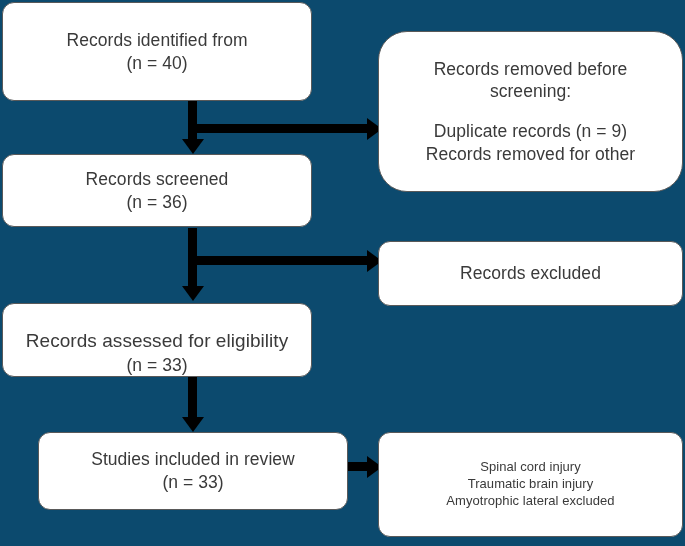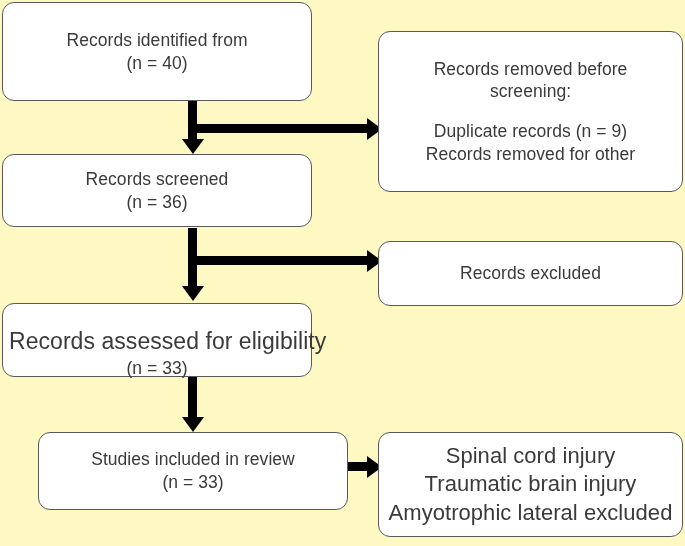--- a/index.html
+++ b/index.html
@@ -5,21 +5,21 @@
 <style>
   html, body {
     margin: 0;
     padding: 0;
     background: #ffffff;
   }
   #canvas {
     position: relative;
     width: 685px;
     height: 546px;
-    background: #fef9c3;
+    background: #0c4a6e;
     overflow: hidden;
     font-family: "Liberation Sans", sans-serif;
   }
   .node {
     position: absolute;
     box-sizing: border-box;
     background: #ffffff;
     border: 1.4px solid #595959;
     border-radius: 12px;
     display: flex;
@@ -45,26 +45,26 @@
     height: 0.95em;
   }
 
   
   #n-identified { left: 2px;  top: 2px;   width: 310px; height: 99px; }
   #n-screened   { left: 2px;  top: 154px; width: 310px; height: 73px; }
   #n-assessed   { left: 2px;  top: 303px; width: 310px; height: 74px; }
   #n-included   { left: 2px;  top: 432px; width: 310px; height: 78px; margin-left: 36px; }
 
   
-  #n-removed    { left: 378px; top: 31px;  width: 305px; height: 161px; }
+  #n-removed    { left: 378px; top: 31px;  width: 305px; height: 161px; border-radius: 29px; }
   #n-excluded   { left: 378px; top: 241px; width: 305px; height: 65px; }
   #n-conditions { left: 378px; top: 432px; width: 305px; height: 105px; }
 
-  #n-assessed .ln:first-child { font-size: 23px; margin-top: 26px; }
-  #n-conditions { font-size: 22px; }
+  #n-assessed .ln:first-child { font-size: 19px; margin-top: 26px; }
+  #n-conditions { font-size: 13px; }
   #n-conditions .lines { padding: 0 2px; }
 
   
   .conn { position: absolute; background: #000000; z-index: 1; }
   .vline { width: 9px; }
   .hline { height: 9px; }
 
   .arrow-down {
     position: absolute;
     width: 0; height: 0;

